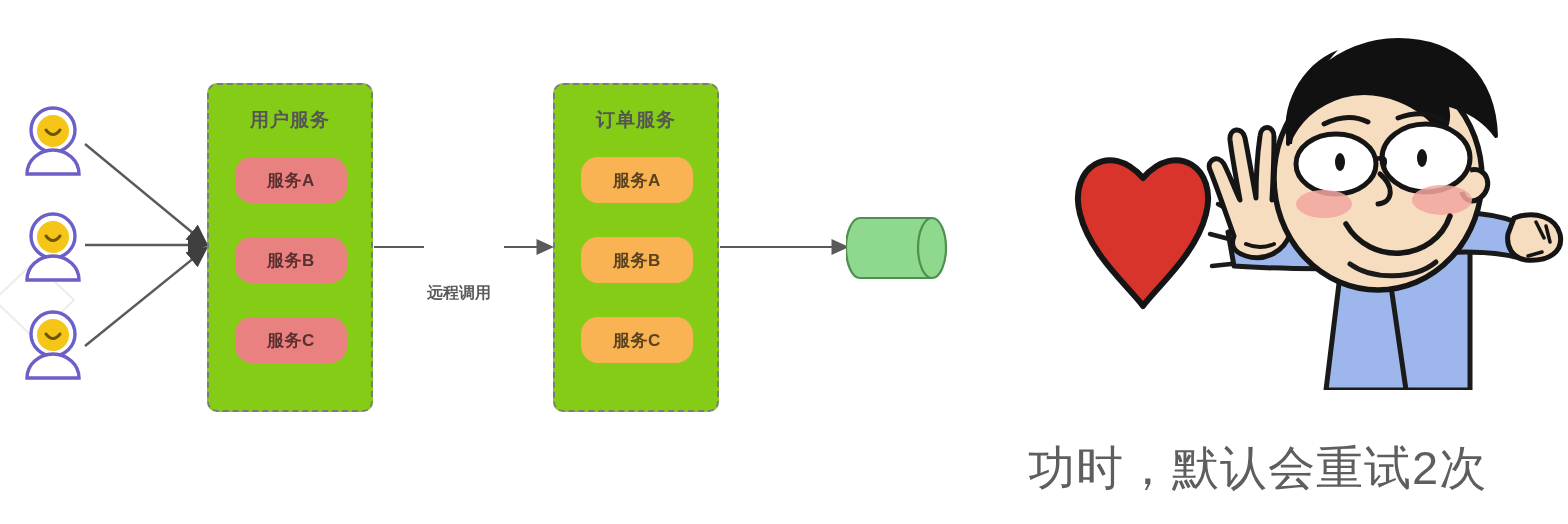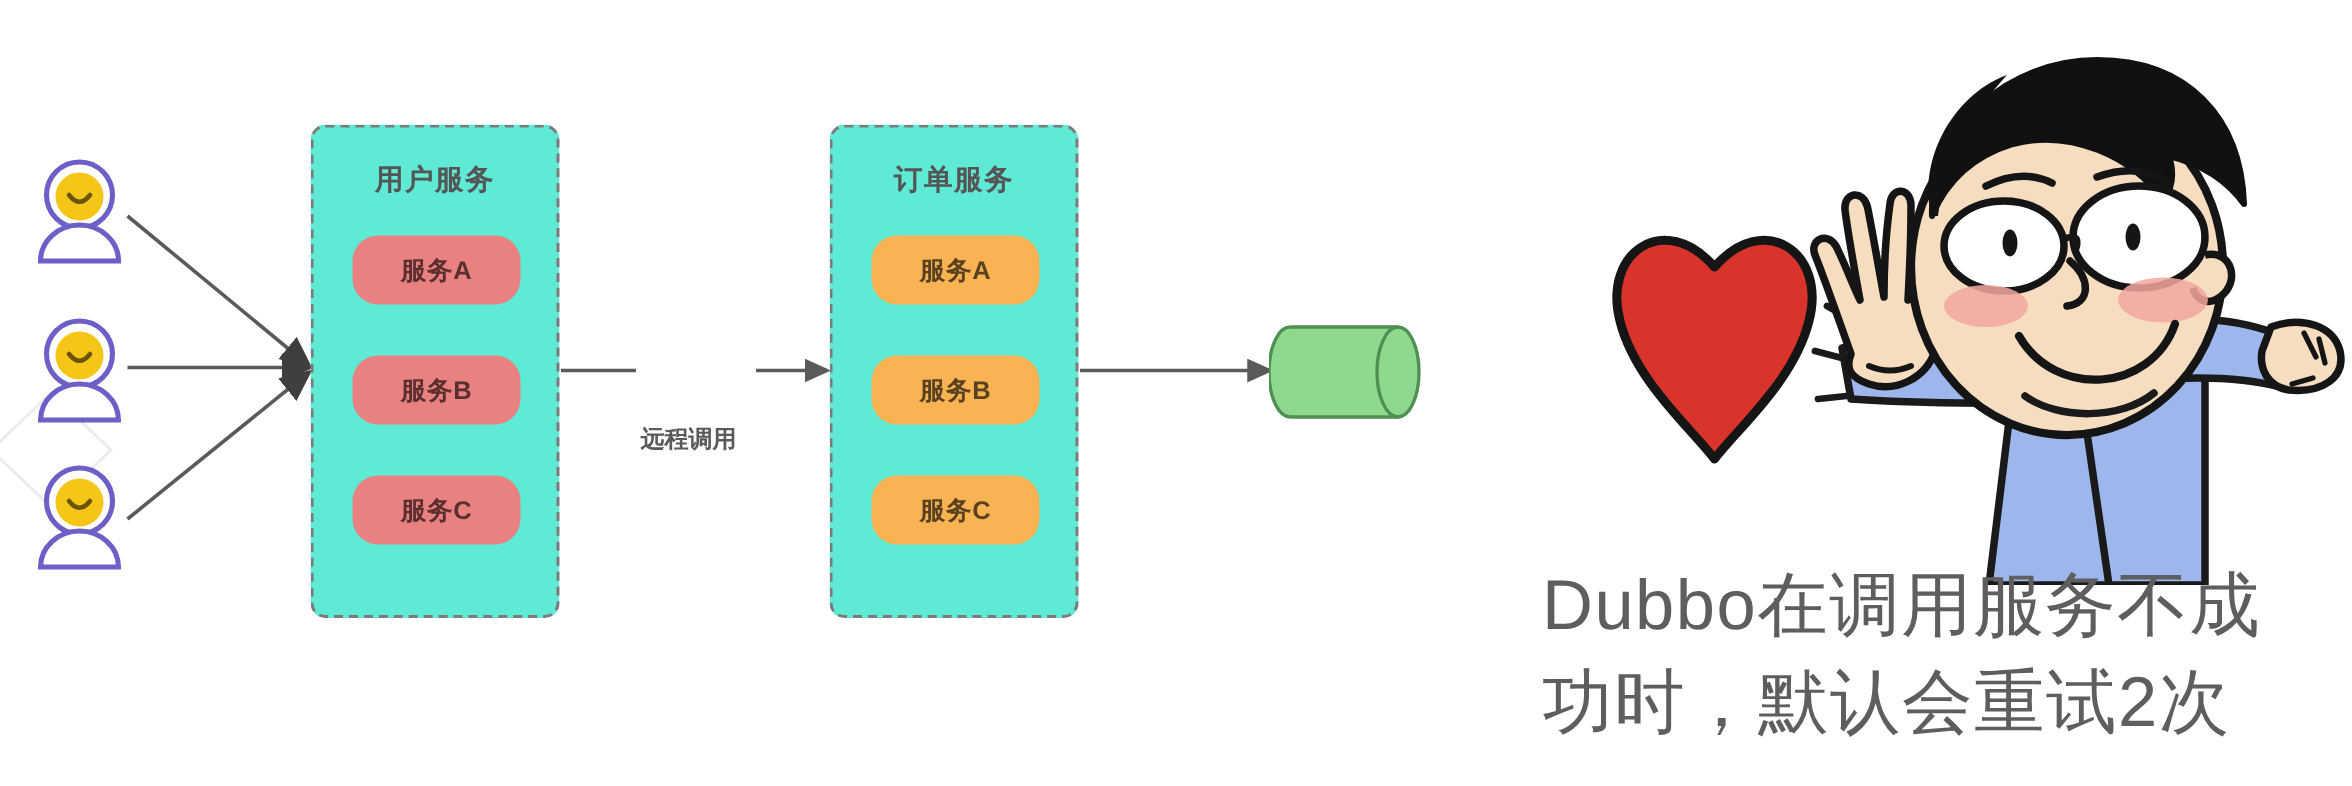--- a/index.html
+++ b/index.html
@@ -24,21 +24,21 @@
     width: 66px;
     height: 72px;
   }
   .actor .a-svg { display: block; width: 66px; height: 72px; }
 
   
   .svc-box {
     position: absolute;
     border: 2.5px dashed #7b7b7b;
     border-radius: 10px;
-    background: #5eead4;
+    background: #84cc16;
     box-sizing: border-box;
   }
   .svc-title {
     position: absolute;
     left: 0;
     right: 0;
     top: 22px;
     text-align: center;
     font-size: 19px;
     font-weight: bold;
@@ -270,16 +270,15 @@
       <ellipse cx="392" cy="182" rx="30" ry="15" fill="#f3a7a0" opacity="0.85"></ellipse>
 
       <path d="M330 156 C 344 168, 344 184, 328 186" fill="none" stroke="#151515" stroke-width="5" stroke-linecap="round"></path>
 
       <path d="M296 206 C 320 248, 384 244, 400 198" fill="none" stroke="#151515" stroke-width="5.5" stroke-linecap="round"></path>
 
       <path d="M300 246 C 322 262, 364 262, 386 244" fill="none" stroke="#1a1a1a" stroke-width="5" stroke-linecap="round"></path>
     </svg>
   </div>
 
-  <div class="caption" style="left:1028px; top:372px;">Dubbo在调用服务不成</div>
   <div class="caption" style="left:1028px; top:437px;">功时，默认会重试2次</div>
 
 </div>
 
 </body></html>

